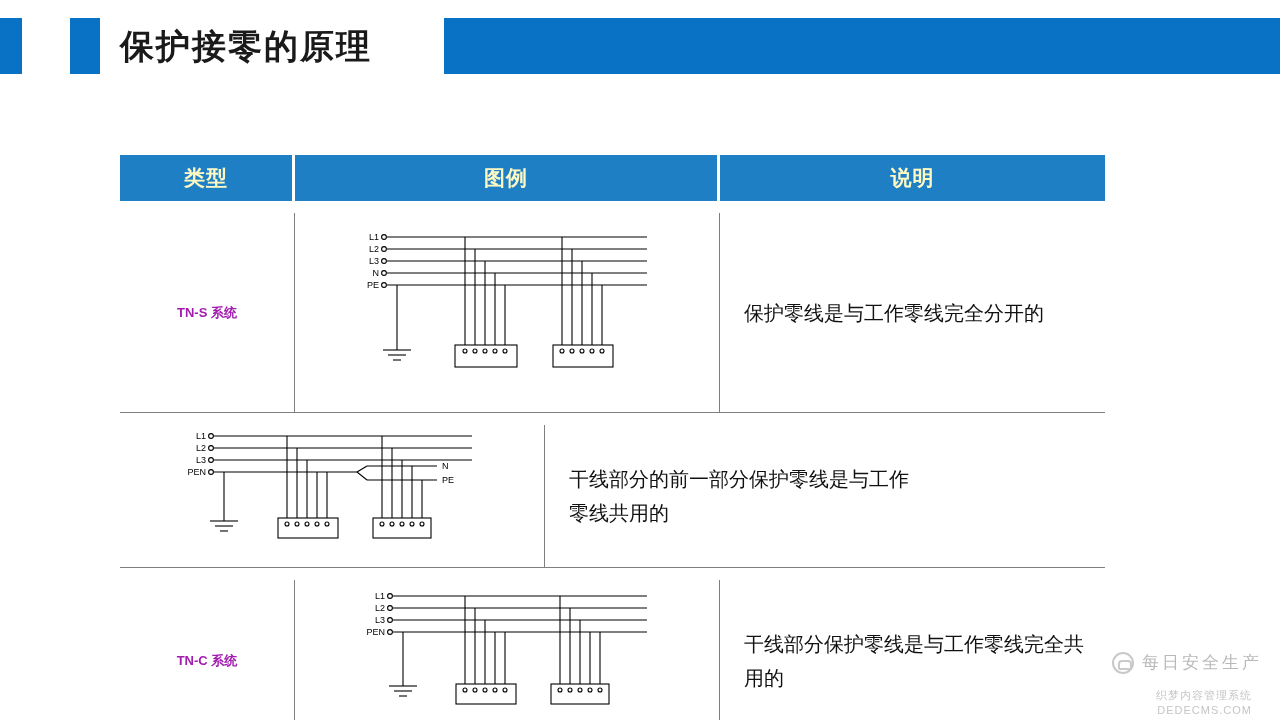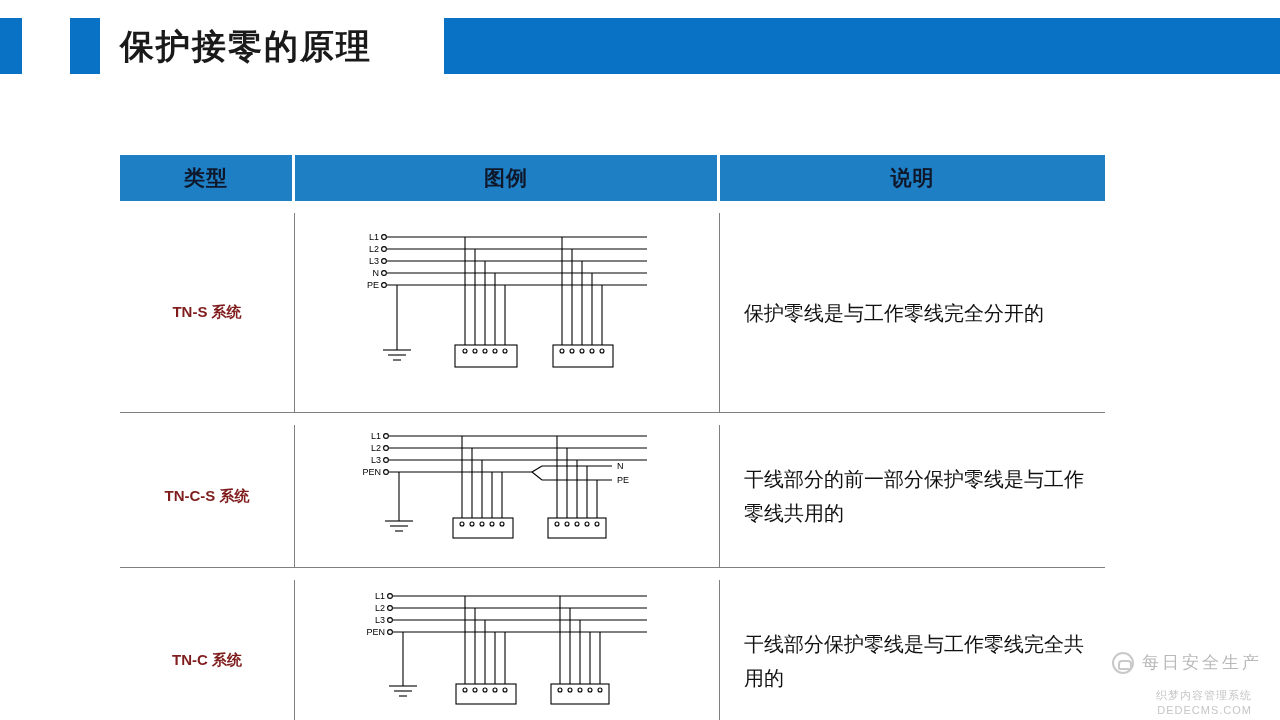--- a/index.html
+++ b/index.html
@@ -78,21 +78,21 @@
   }
   .thead {
     display: flex;
     height: 46px;
     background: #1f7fc4;
   }
   .th {
     display: flex;
     align-items: center;
     justify-content: center;
-    color: #0f172a;
+    color: #fef9c3;
     font-size: 21px;
     font-weight: bold;
     letter-spacing: 1px;
     border-right: 3px solid #ffffff;
   }
   .th:last-child { border-right: none; }
   .col-type  { width: 175px; }
   .col-fig   { width: 425px; }
   .col-desc  { width: 385px; border-radius: 10px; }
 
@@ -104,23 +104,23 @@
   .trow:first-of-type { border-top: none; }
   .cell {
     display: flex;
     align-items: center;
     position: relative;
     margin-top: 12px;
   }
   .cell-type {
     width: 175px;
     justify-content: center;
-    font-size: 15px;
+    font-size: 13px;
     font-weight: bold;
-    color: #7f1d1d;
+    color: #a21caf;
     border-right: 1px solid #7f7f7f;
   }
   .cell-fig {
     width: 425px;
     justify-content: center;
     border-right: 1px solid #7f7f7f;
   }
   .cell-desc {
     width: 385px;
     padding: 0 18px 0 24px;
@@ -248,21 +248,20 @@
               <text x="22" y="51">N</text>
               <text x="22" y="63">PE</text>
             </g>
           </svg>
         </div>
       </div>
       <div class="cell cell-desc">保护零线是与工作零线完全分开的</div>
     </div>
 
     <div class="trow row-2">
-      <div class="cell cell-type">TN-C-S 系统</div>
       <div class="cell cell-fig">
         <div class="fig-wrap">
           <svg width="300" height="140" viewBox="0 0 300 140">
             <g stroke="#000" stroke-width="1.1" fill="none">
               <line x1="32" y1="10" x2="290" y2="10"></line>
               <line x1="32" y1="22" x2="290" y2="22"></line>
               <line x1="32" y1="34" x2="290" y2="34"></line>
               <line x1="32" y1="46" x2="175" y2="46"></line>
 
               <line x1="175" y1="46" x2="185" y2="40"></line>

